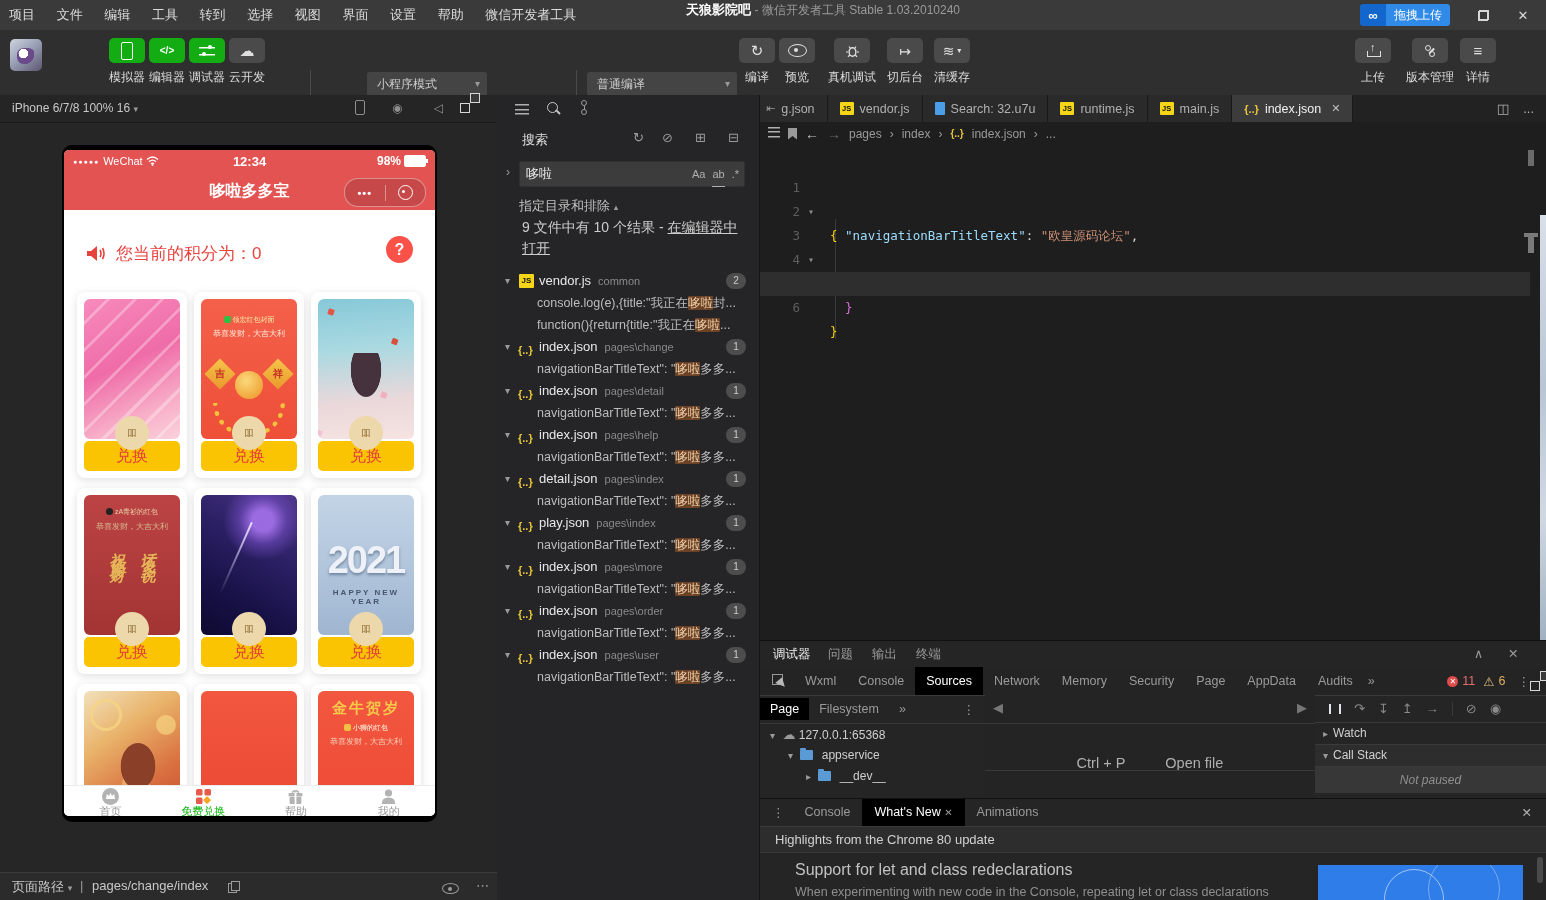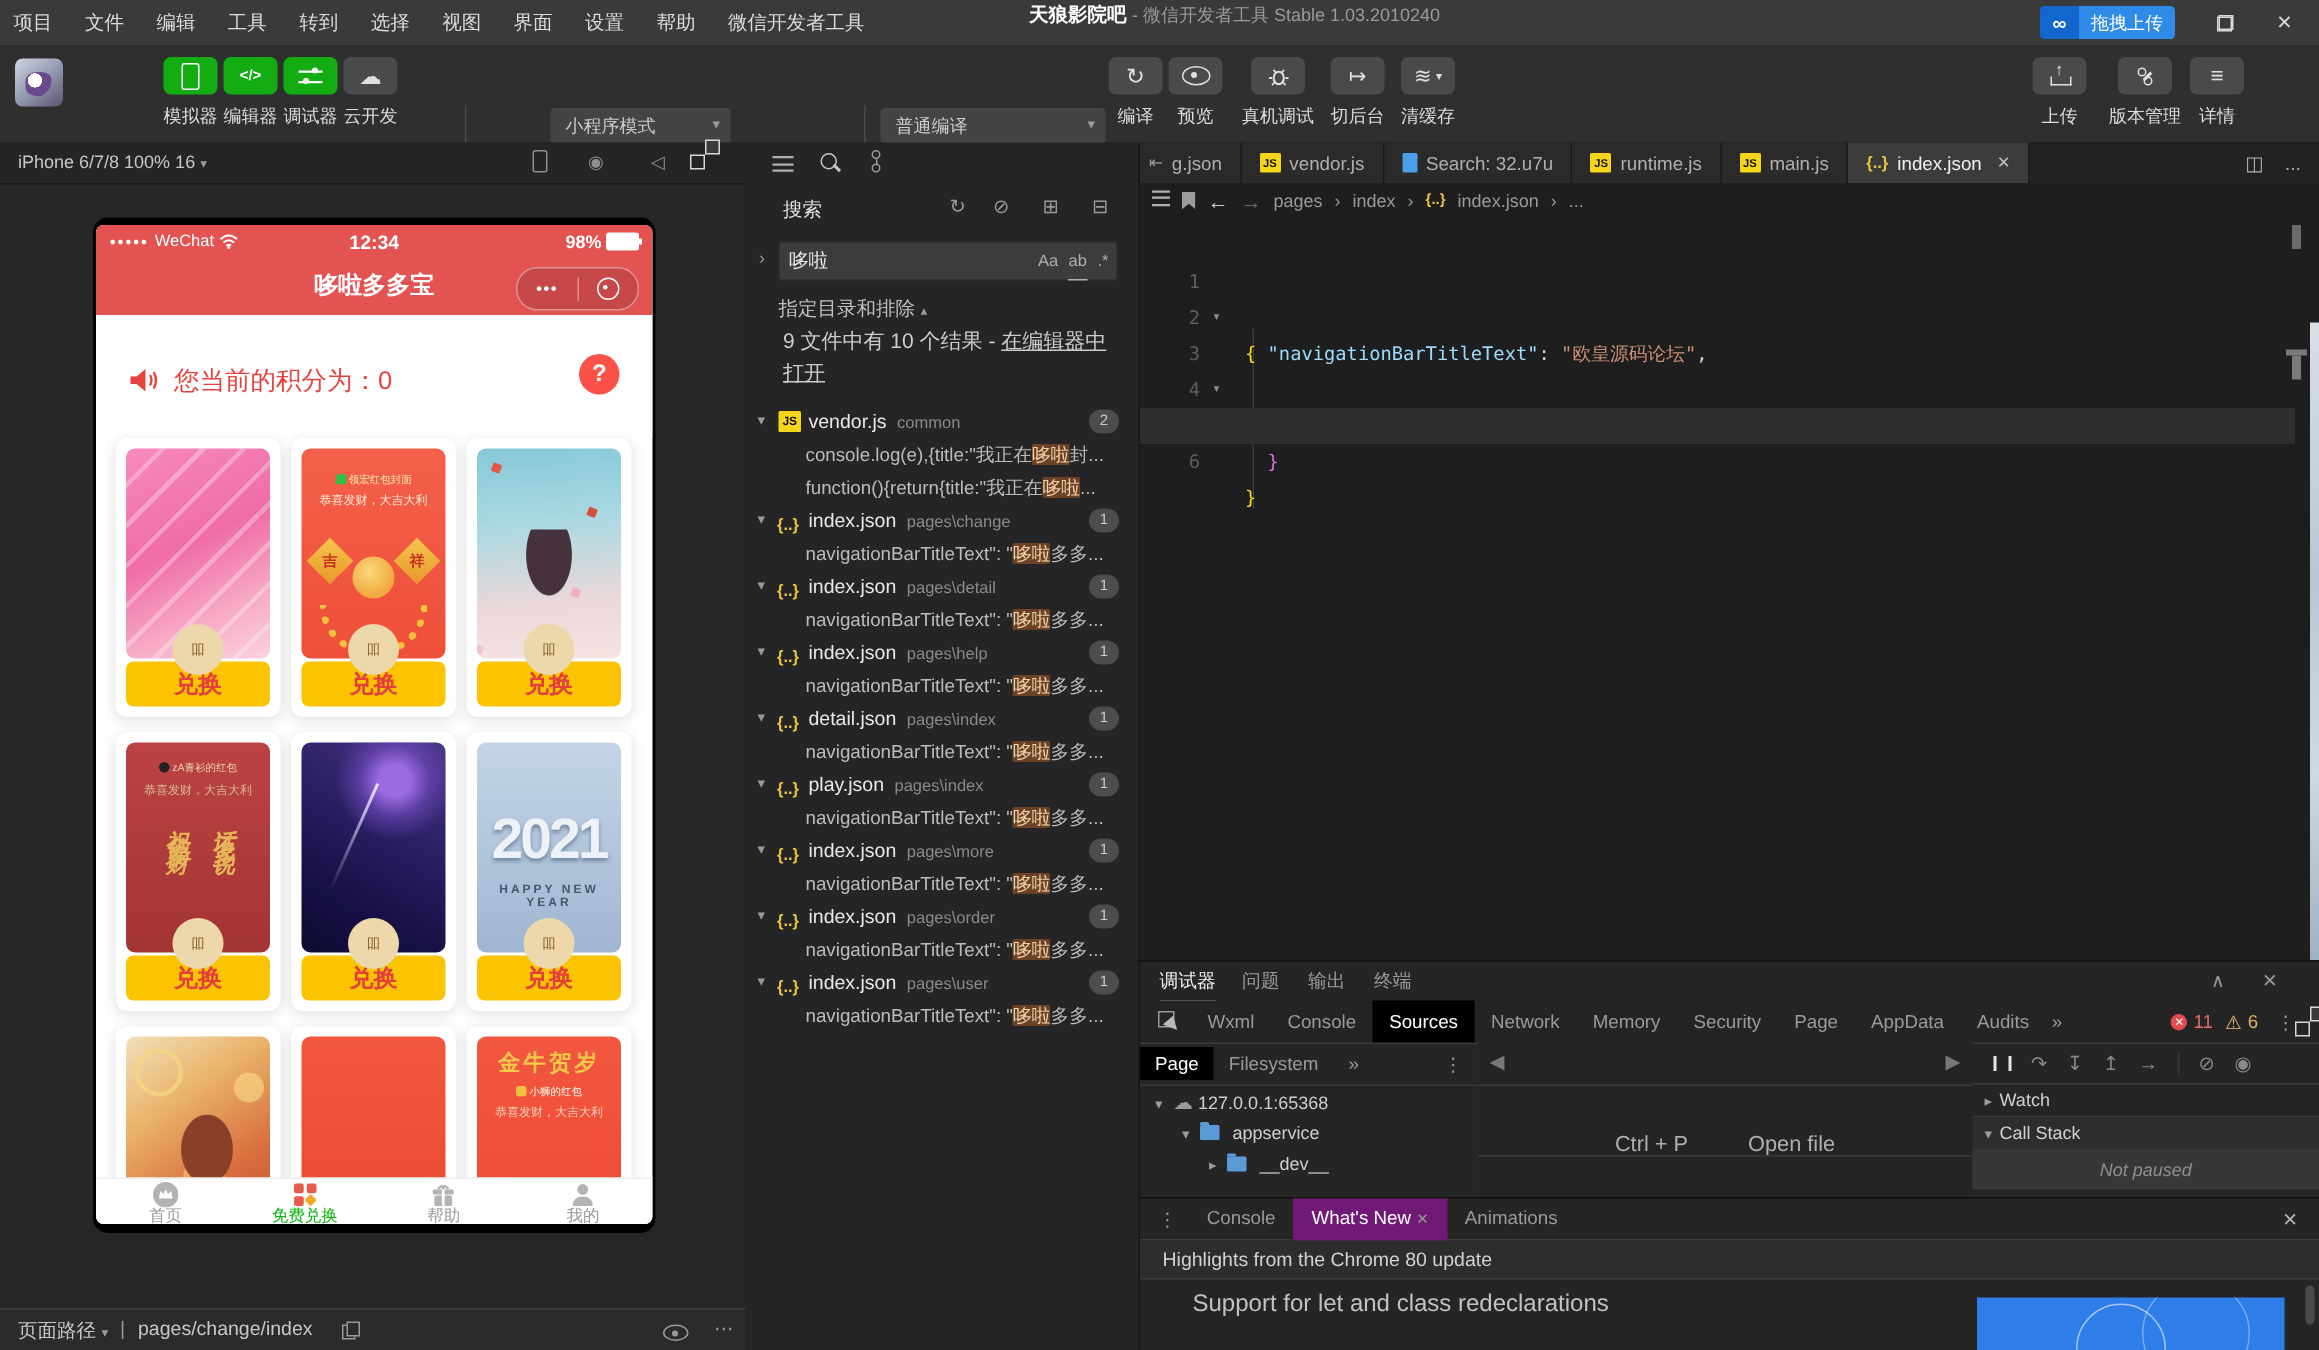--- a/index.html
+++ b/index.html
@@ -65,21 +65,21 @@
   .cap-o{flex:1;display:flex;align-items:center;justify-content:center;}
   .cap-o i{width:13px;height:13px;border:1.5px solid #fff;border-radius:50%;position:relative;}
   .cap-o i:after{content:"";position:absolute;left:3.5px;top:3.5px;width:3px;height:3px;border-radius:50%;background:#fff;}
   .p-notice{position:absolute;left:0;top:60px;right:0;height:82px;background:#fff;}
   .spk{position:absolute;left:22px;top:34px;}
   .p-notice .txt{position:absolute;left:52px;top:32px;font-size:17px;color:#e6433f;}
   .qmark{position:absolute;right:22px;top:26px;width:27px;height:27px;border-radius:50%;background:#fa5149;color:#fff;text-align:center;line-height:27px;font-size:16px;font-weight:bold;cursor:pointer;}
   .grid{position:absolute;left:0;top:142px;right:0;padding:0 13px;display:flex;flex-wrap:wrap;gap:10px 7px;box-sizing:border-box;}
   .card{position:relative;width:110px;height:186px;background:#fff;border-radius:8px;box-shadow:0 2px 9px rgba(0,0,0,.13);padding:7px;box-sizing:border-box;}
   .art{position:relative;height:140px;border-radius:6px;overflow:hidden;}
-  .redeem{display:block;width:96px;height:30px;margin-top:2px;background:#fbc402;border:0;border-radius:5px;color:#e3403a;font-size:16px;font-weight:bold;font-family:inherit;cursor:pointer;}
+  .redeem{display:block;width:96px;height:30px;margin-top:2px;background:#fbc402;border:0;border-radius:5px;color:#e3403a;font-size:16px;font-weight:normal;font-family:inherit;cursor:pointer;}
   .notch{position:absolute;left:50%;top:124px;transform:translateX(-50%);width:34px;height:34px;border-radius:50%;background:#ecd8aa;z-index:2;display:flex;align-items:center;justify-content:center;color:#86622a;font-size:9px;}
   .a1{background:linear-gradient(155deg,#f78bbd 0%,#ef6ca8 45%,#f8afc8 78%,#fbd2dd 100%);}
   .a1:after{content:"";position:absolute;inset:0;background:repeating-linear-gradient(135deg,transparent 0 16px,rgba(255,255,255,.30) 16px 19px);}
   .a2{background:linear-gradient(180deg,#f4604a,#ee4f38);text-align:center;}
   .badge-green{display:inline-block;margin-top:16px;font-size:7px;color:#ffe9a8;}
   .badge-green i{display:inline-block;width:7px;height:7px;background:#2fbf45;border-radius:2px;vertical-align:-1px;margin-right:2px;}
   .line-w{display:block;font-size:8px;color:#ffe9d8;margin-top:3px;}
   .dia{position:absolute;top:64px;width:22px;height:22px;background:linear-gradient(135deg,#f6c54a,#e8982c);transform:rotate(45deg);display:flex;align-items:center;justify-content:center;}
   .dia span{transform:rotate(-45deg);color:#c53022;font-size:10px;font-weight:bold;}
   .dia.l{left:8px;}.dia.r{right:8px;}
@@ -204,21 +204,21 @@
   .dbg-toolbar{height:27px;border-bottom:1px solid #3a3a3a;display:flex;align-items:center;gap:13px;padding-left:14px;color:#8a8a8a;font-size:13px;}
   .pause-ic{display:inline-block;width:8px;height:10px;border-left:2.5px solid #dfe6ee;border-right:2.5px solid #dfe6ee;}
   .wrow{height:21px;line-height:21px;border-bottom:1px solid #3a3a3a;font-size:12px;color:#d0d0d0;padding-left:8px;cursor:pointer;}
   .wrow .car{color:#9a9a9a;font-size:10px;margin-right:5px;}
   .csrow{background:#2d2d2d;}
   .notpaused{height:26px;line-height:26px;background:#373737;color:#8f8f8f;font-style:italic;text-align:center;font-size:12px;}
   
   .drawer{position:absolute;left:760px;top:798px;width:786px;height:102px;background:#252526;border-top:1px solid #111;}
   .dr-tabs{height:27px;display:flex;align-items:center;color:#9a9a9a;font-size:12.5px;border-bottom:1px solid #3a3a3a;}
   .dr-tab{padding:0 12px;line-height:27px;cursor:pointer;white-space:nowrap;}
-  .dr-tab.active{background:#701a75;color:#fff;}
+  .dr-tab.active{background:#000000;color:#fff;}
   .headline{height:25px;line-height:25px;background:#2d2d2d;border-bottom:1px solid #3a3a3a;color:#d2d2d2;font-size:13px;padding-left:15px;}
   .art-title{position:absolute;left:35px;top:62px;font-size:16px;color:#c2c2c2;}
   .art-body{position:absolute;left:35px;top:86px;font-size:12.5px;color:#8f8f8f;width:490px;}
   .promo{position:absolute;left:558px;top:66px;width:205px;height:36px;background:#2e7de9;overflow:hidden;}
   .promo:before{content:"";position:absolute;left:66px;top:4px;width:58px;height:58px;border:1px solid rgba(255,255,255,.55);border-radius:50%;}
   .promo:after{content:"";position:absolute;left:110px;top:-12px;width:70px;height:70px;border:1px solid rgba(255,255,255,.35);border-radius:50%;}
   .dr-scroll{position:absolute;right:3px;top:58px;width:6px;height:26px;background:#4a4a4a;border-radius:3px;}
   .gr{color:#9a9a9a;}
 </style>
 </head>
@@ -766,17 +766,18 @@
   <div class="drawer">
     <div class="dr-tabs">
       <span class="gr" style="padding:0 8px 0 12px;">⋮</span>
       <span class="dr-tab">Console</span>
       <span class="dr-tab active"><span>What's New</span> <span style="color:#9a9a9a;font-size:10px;">✕</span></span>
       <span class="dr-tab">Animations</span>
       <span style="margin-left:auto;padding-right:14px;color:#b0b0b0;">✕</span>
     </div>
     <div class="headline">Highlights from the Chrome 80 update</div>
     <div class="art-title">Support for let and class redeclarations</div>
+    <div class="art-body">When experimenting with new code in the Console, repeating let or class declarations</div>
     <div class="promo"></div>
     <div class="dr-scroll"></div>
   </div>
 
 </div>
 
 </body></html>

